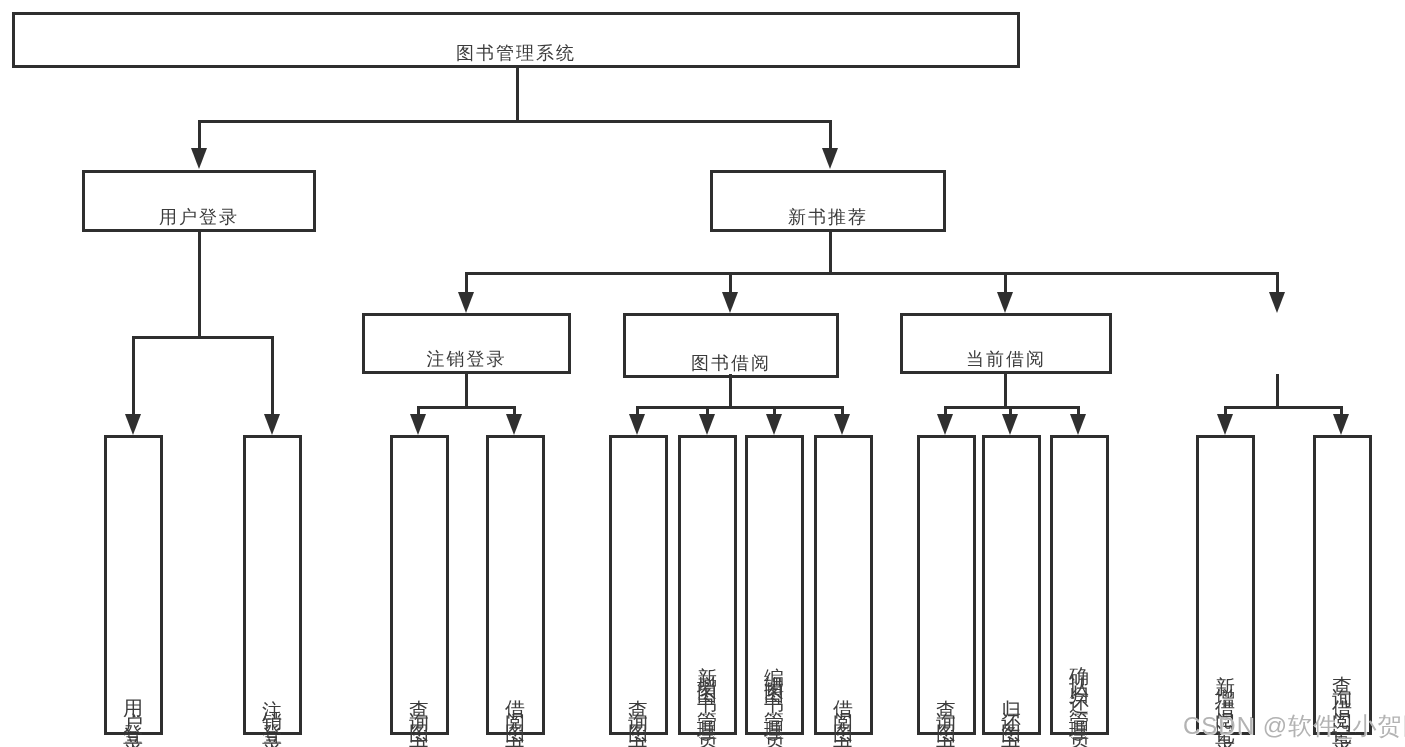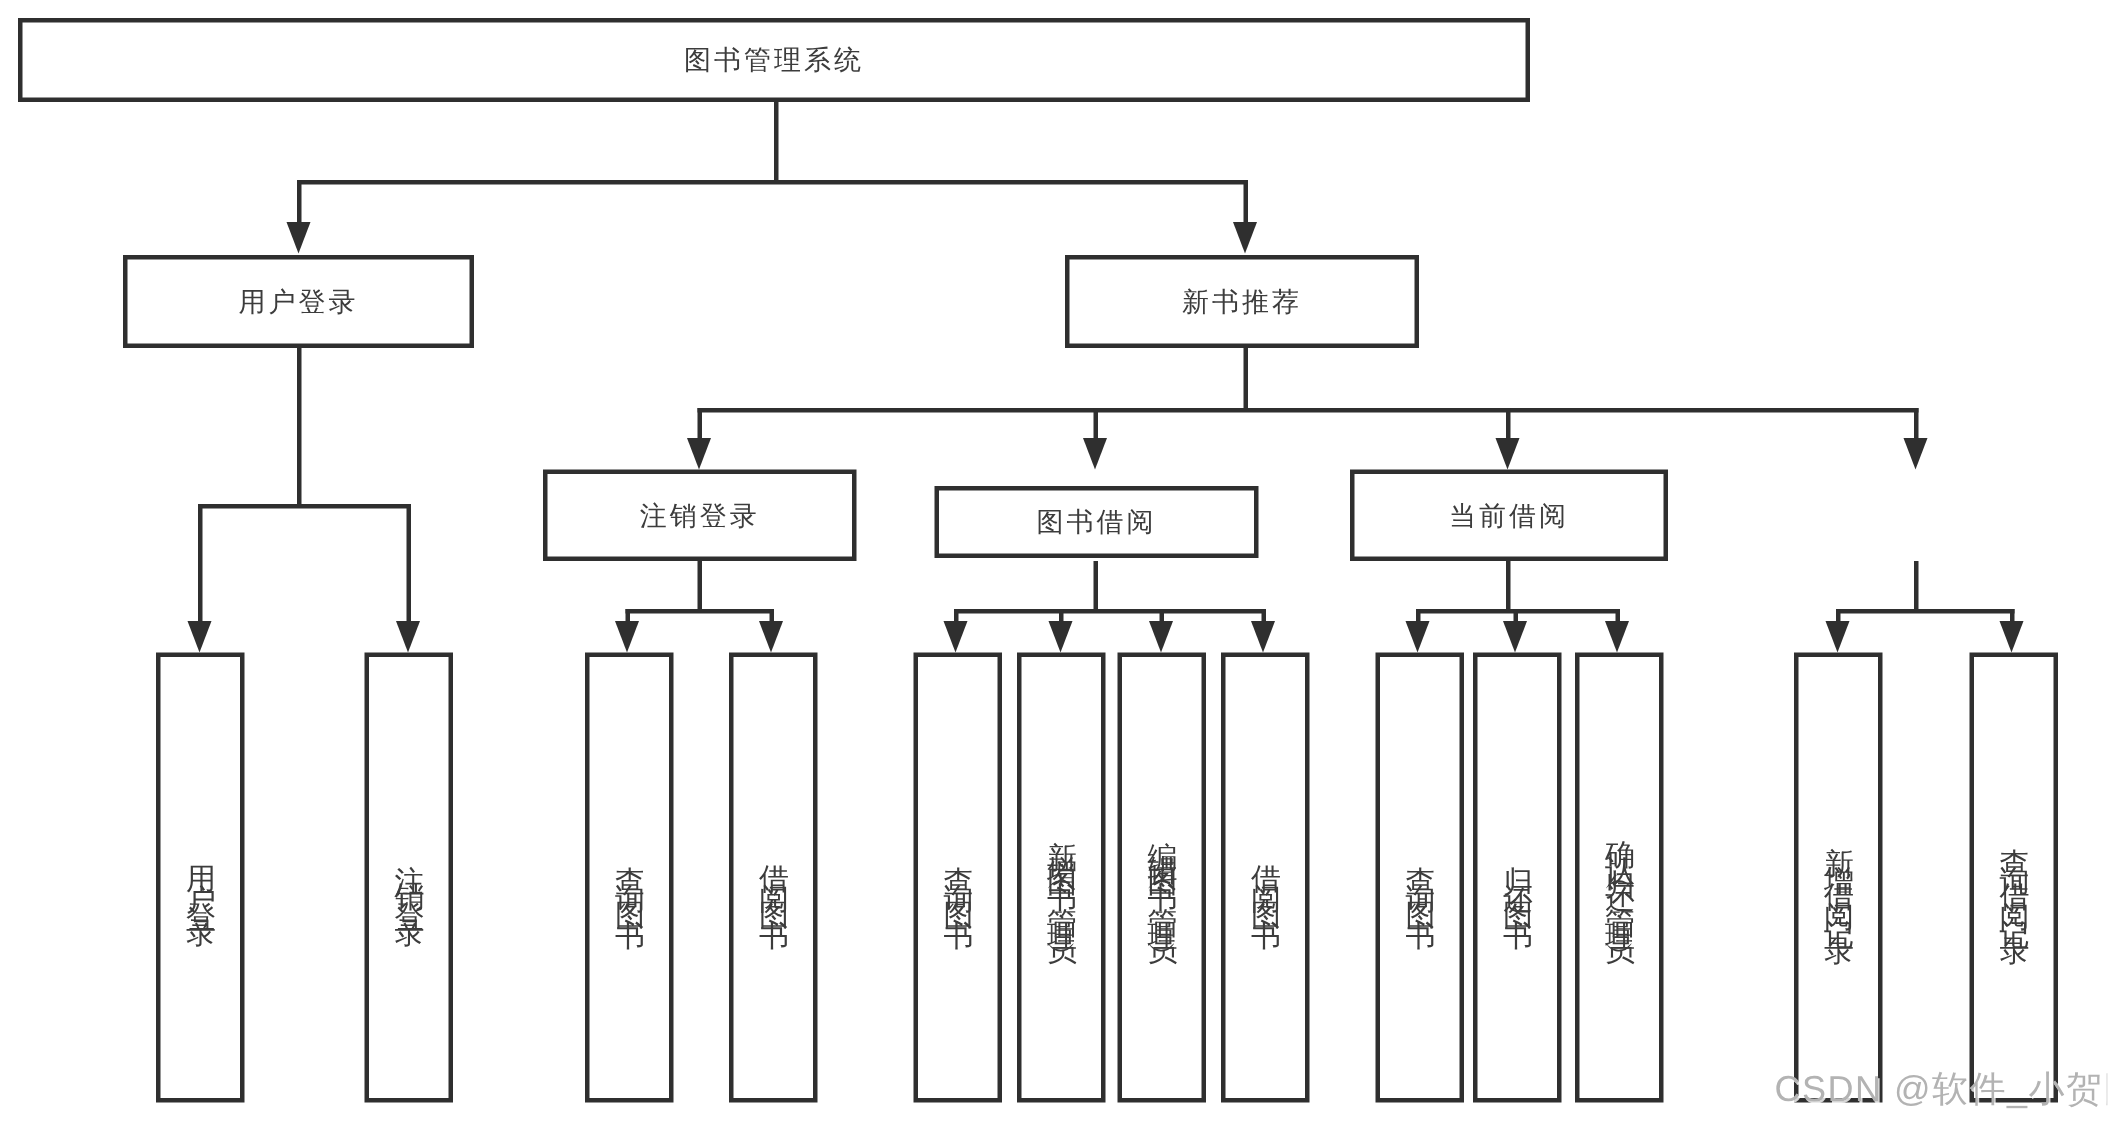--- a/index.html
+++ b/index.html
@@ -11,21 +11,21 @@
   }
   html,body{margin:0;padding:0;background:var(--background);}
   #stage{
     position:relative;width:1405px;height:747px;
     background:var(--background);overflow:hidden;
     font-family:"Liberation Sans","DejaVu Sans",sans-serif;
   }
   .box{
     position:absolute;box-sizing:border-box;
     border:3px solid var(--line);background:var(--box_background);
-    display:flex;align-items:center;justify-content:center;
+    display:flex;align-items:flex-end;justify-content:center;
     color:var(--text);
   }
   .box.h span{font-size:18px;letter-spacing:2px;white-space:nowrap;}
   .box.v span{
     writing-mode:vertical-rl;text-orientation:mixed;
     font-size:20px;line-height:1;white-space:nowrap;
   }
   .box.v span.roomy{letter-spacing:12px;}
   .box.v span.tight{letter-spacing:9px;}
   .line{position:absolute;background:var(--line);}
@@ -52,21 +52,21 @@
   <div class="box h" style="left:82px;top:170px;width:234px;height:62px">
     <span>用户登录</span>
   </div>
   <div class="box h" style="left:710px;top:170px;width:236px;height:62px">
     <span>新书推荐</span>
   </div>
 
   <div class="box h" style="left:362px;top:313px;width:209px;height:61px">
     <span>注销登录</span>
   </div>
-  <div class="box h" style="left:623px;top:324px;width:216px;height:48px">
+  <div class="box h" style="left:623px;top:313px;width:216px;height:65px">
     <span>图书借阅</span>
   </div>
   <div class="box h" style="left:900px;top:313px;width:212px;height:61px">
     <span>当前借阅</span>
   </div>
 
   <div class="box v" style="left:104px;top:435px;width:59px;height:300px">
     <span class="roomy">用户登录</span>
   </div>
   <div class="box v" style="left:243px;top:435px;width:59px;height:300px">

